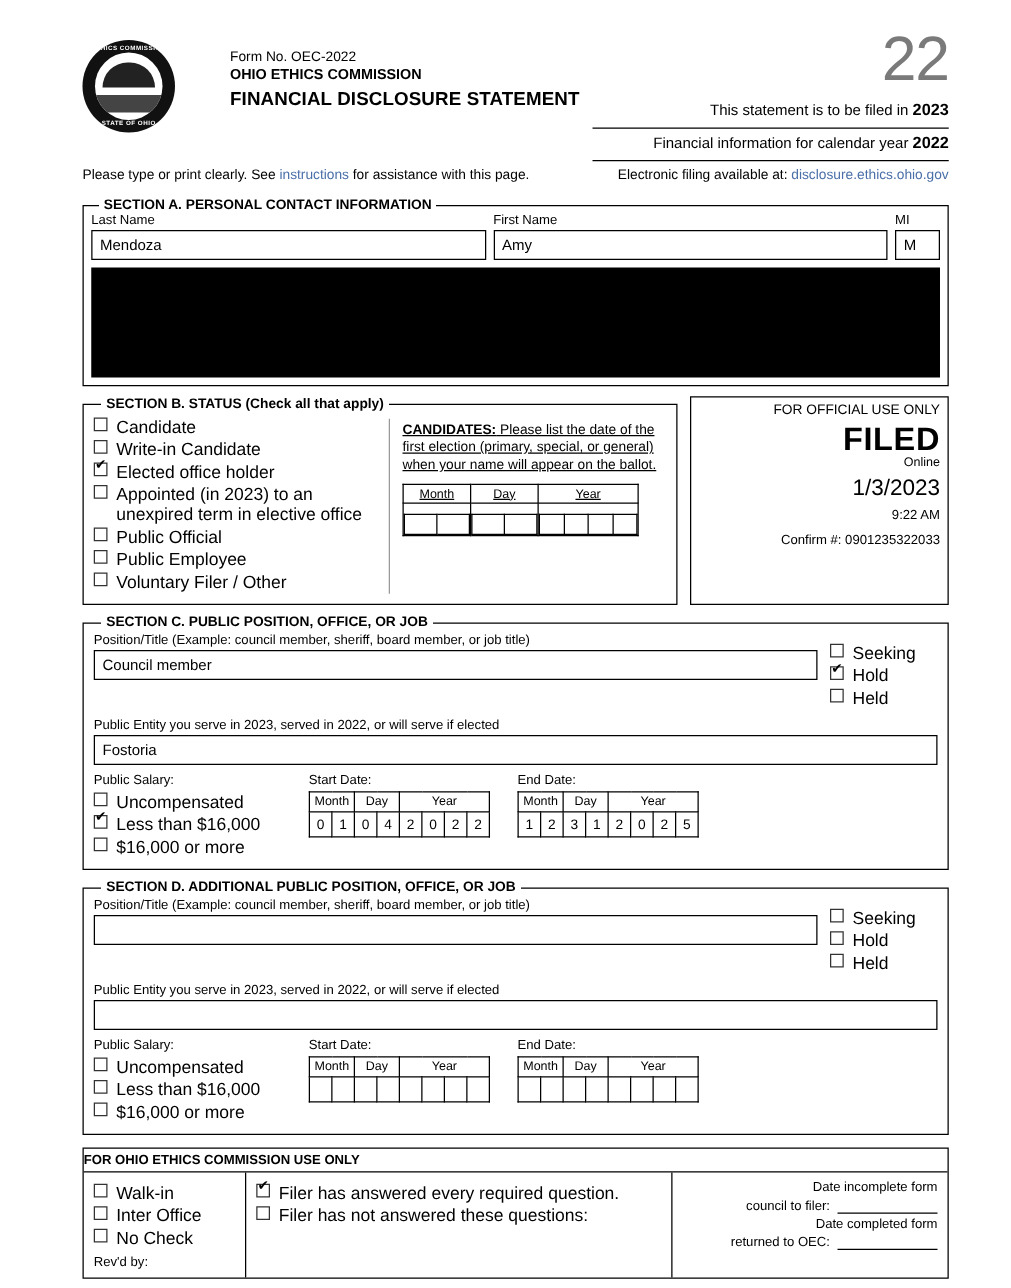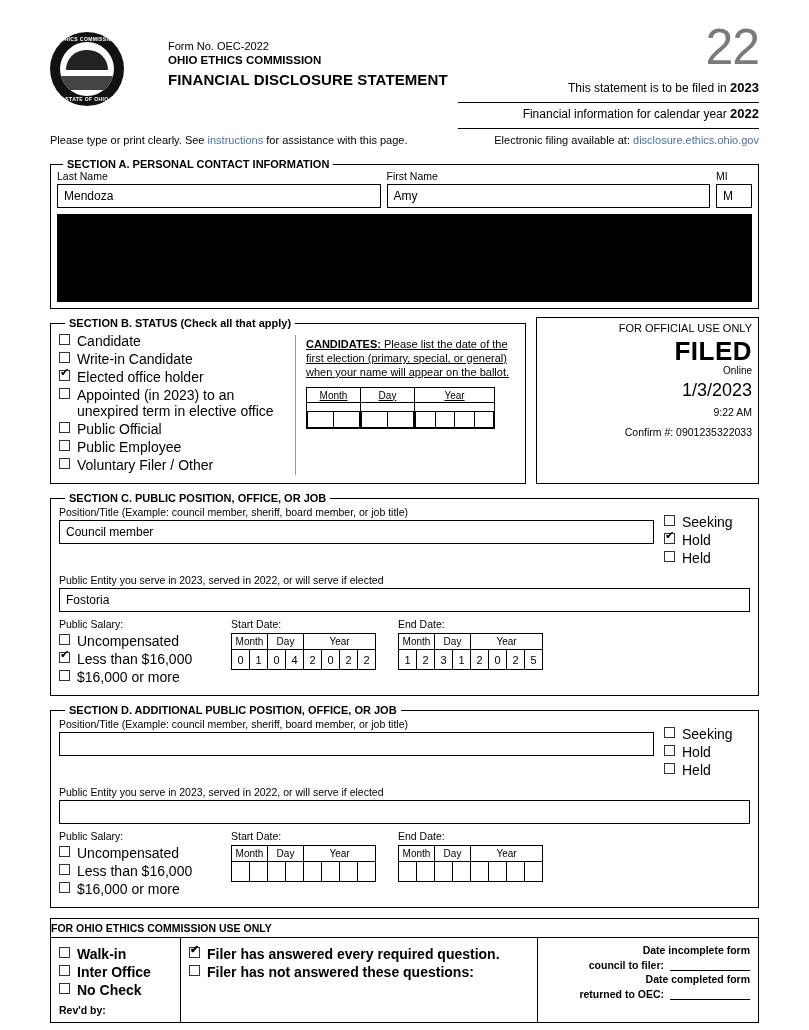--- a/index.html
+++ b/index.html
@@ -8,21 +8,21 @@
     width: 809px; height: 1030px;
     background: #ffffff;
     font-family: "Liberation Sans", sans-serif;
     color: #000;
     font-size: 11px;
     position: relative;
   }
   .page {
     position: relative;
     width: 809px; height: 822px;
-    padding: 18px 50px 0 50px;
+    padding: 18px 50px 0 66px;
   }
 
   
   .header { position: relative; height: 100px; }
   .seal {
     position: absolute; left: 0px; top: 14px;
     width: 74px; height: 74px; border-radius: 50%;
     background: #111; color: #fff;
     display: flex; align-items: center; justify-content: center;
     overflow: hidden;
@@ -136,21 +136,21 @@
   .sal-col { width: 150px; }
   .sal-title { font-size:10.5px; margin-bottom:3px; }
   .date-col .dt-title { font-size:10.5px; margin-bottom:3px; }
   .dtable { border-collapse:collapse; }
   .dtable th { border:1px solid #000; font-size:10px; font-weight:normal; height:16px; padding:0 2px;}
   .dtable td { border:1px solid #000; width:18px; height:20px; text-align:center; font-size:11px; padding:0;}
 
   
   .oecuse { margin-top:10px; border:1px solid #000; }
   .oecuse .hd { text-align:left; font-size:10.5px; font-weight:bold; padding:3px 0; border-bottom:1px solid #000000;}
-  .oecuse .body { display:flex;font-weight:bold; }
+  .oecuse .body { display:flex; }
   .oec-c1 { width: 130px; border-right:1px solid #000; padding:6px 8px; }
   .oec-c2 { flex:1; border-right:1px solid #000; padding:6px 8px; }
   .oec-c3 { width: 220px; padding:6px 8px; font-size:10.5px; }
   .oec-c3 .r { display:flex; justify-content:flex-end; align-items:flex-end; gap:6px; margin-bottom:2px;}
   .oec-c3 .ul { width: 80px; border-bottom:1px solid #000; height:13px; }
   .revd { font-size:10.5px; margin-top:6px; }
 
   .pagefoot { text-align:center; font-size:10.5px; margin-top:10px; }
   .footline { border-top:1px solid #bbb; margin-top:4px; }
 </style>

